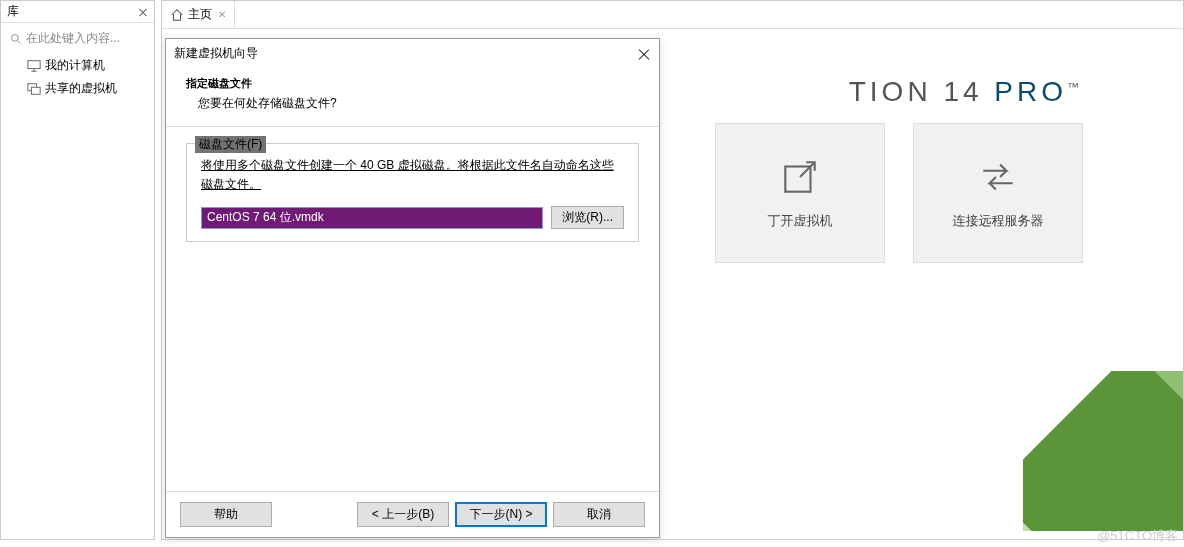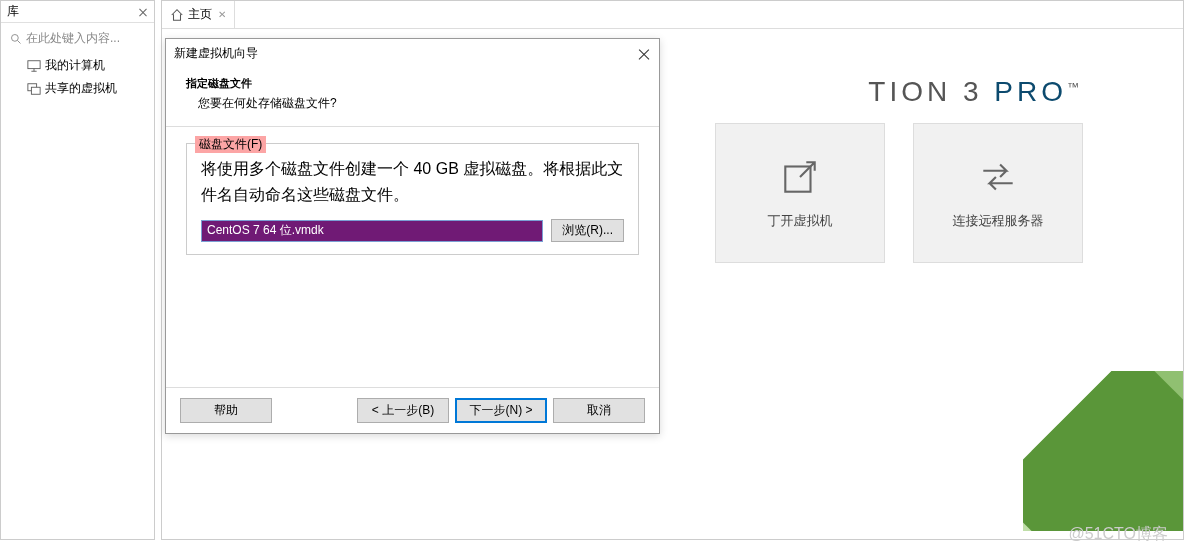--- a/index.html
+++ b/index.html
@@ -55,42 +55,42 @@
     .action-tiles { position: absolute; top: 122px; right: 100px; display: flex; gap: 28px; }
     .tile {
       width: 170px; height: 140px; background: #f1f1f1; border: 1px solid #ddd;
       display: flex; flex-direction: column; align-items: center; justify-content: center;
       cursor: pointer; font-size: 13px; color: #444;
     }
     .tile-icon { width: 42px; height: 42px; margin-bottom: 14px; }
 
     
     .dialog {
-      position: absolute; left: 165px; top: 38px; width: 495px; height: 396px;
+      position: absolute; left: 165px; top: 38px; width: 495px; height: 500px;
       background: #fff; border: 1px solid #999; box-shadow: 0 2px 8px rgba(0,0,0,0.15);
     }
     .dialog-titlebar {
       display: flex; justify-content: space-between; align-items: center;
       padding: 6px 8px; font-size: 12px; border-bottom: 0;
     }
     .dialog-close { width: 14px; height: 14px; cursor: pointer; position: relative; }
     .dialog-close::before, .dialog-close::after {
       content: ''; position: absolute; width: 14px; height: 1.2px; background: #333; top: 7px;
     }
     .dialog-close::before { transform: rotate(45deg); }
     .dialog-close::after { transform: rotate(-45deg); }
     .dialog-header { padding: 8px 20px 14px 20px; border-bottom: 1px solid #ddd; }
     .dialog-heading { font-size: 11px; font-weight: bold; margin-bottom: 4px; }
     .dialog-sub { font-size: 12px; margin-left: 12px; }
     .dialog-body { padding: 16px 20px; }
     .fieldset { border: 1px solid #ccc; padding: 12px 14px; position: relative; }
     .fieldset-legend {
-      position: absolute; top: -8px; left: 8px; background: #fca5a5; padding: 0 4px; font-size: 12px;
-    }
-    .fieldset-desc { font-size: 16px; line-height: 1.6; margin-bottom: 12px; }
+      position: absolute; top: -8px; left: 8px; background: #737373; padding: 0 4px; font-size: 12px;
+    }
+    .fieldset-desc { font-size: 12px; line-height: 1.6; margin-bottom: 12px; text-decoration: underline; }
     .file-row { display: flex; align-items: center; gap: 8px; }
     .file-input {
       flex: 1; border: 1px solid #7a9fd4; padding: 3px 5px; font-size: 12px;
       background: #701a75; color: #fff; height: 22px;
     }
     .file-input::selection { background:#3a77d6; color:#fff; }
     .browse-btn {
       border: 1px solid #adadad; background: #e1e1e1; padding: 2px 10px; font-size: 12px;
       height: 23px; cursor: pointer;
     }
@@ -107,21 +107,21 @@
     .footer-group { display: flex; gap: 6px; }
 
     
     .corner-deco {
       position: absolute; right: 0; bottom: 8px; width: 160px; height: 160px; overflow: hidden;
     }
     .corner-deco .t1 { position:absolute; right:-50px; bottom:-60px; width:200px; height:200px; background:#5a9639; transform: rotate(45deg);}
     .corner-deco .t2 { position:absolute; right:-90px; bottom:-20px; width:200px; height:200px; background:#7cb558; transform: rotate(45deg); opacity:0.85;}
     .corner-deco .t3 { position:absolute; right:-30px; bottom:-100px; width:200px; height:200px; background:#a4d083; transform: rotate(45deg); opacity:0.7;}
 
-    .watermark { position:absolute; right:16px; bottom:2px; font-size:16px; color:#ccc;margin-left:31px; }
+    .watermark { position:absolute; right:6px; bottom:2px; font-size:13px; color:#ccc;margin-left:31px; }
   </style>
 </head>
 <body>
 
 <div class="sidebar">
   <div class="sidebar-header">
     <span>库</span>
     <span class="sidebar-close"></span>
   </div>
   <div class="search-box">
@@ -153,21 +153,21 @@
     <div class="tab">
       <svg class="home-icon" viewBox="0 0 16 16">
           <path d="M2 8 L8 2 L14 8 M4 7 V14 H12 V7" fill="none" stroke="#555" stroke-width="1.2"></path>
         </svg>
       <span>主页</span>
       <span class="tab-close">✕</span>
     </div>
   </div>
 
   <div class="workstation-title">
-    <span>TION 3 </span><span class="pro">PRO</span><span class="tm">™</span>
+    <span>TION 14 </span><span class="pro">PRO</span><span class="tm">™</span>
   </div>
 
   <div class="action-tiles">
     <div class="tile">
       <svg class="tile-icon" viewBox="0 0 40 40">
           <rect x="6" y="10" width="24" height="24" fill="none" stroke="#666" stroke-width="2"></rect>
           <path d="M20 20 L34 6 M26 6 H34 V14" fill="none" stroke="#666" stroke-width="2"></path>
         </svg>
       <span>丁开虚拟机</span>
     </div>

